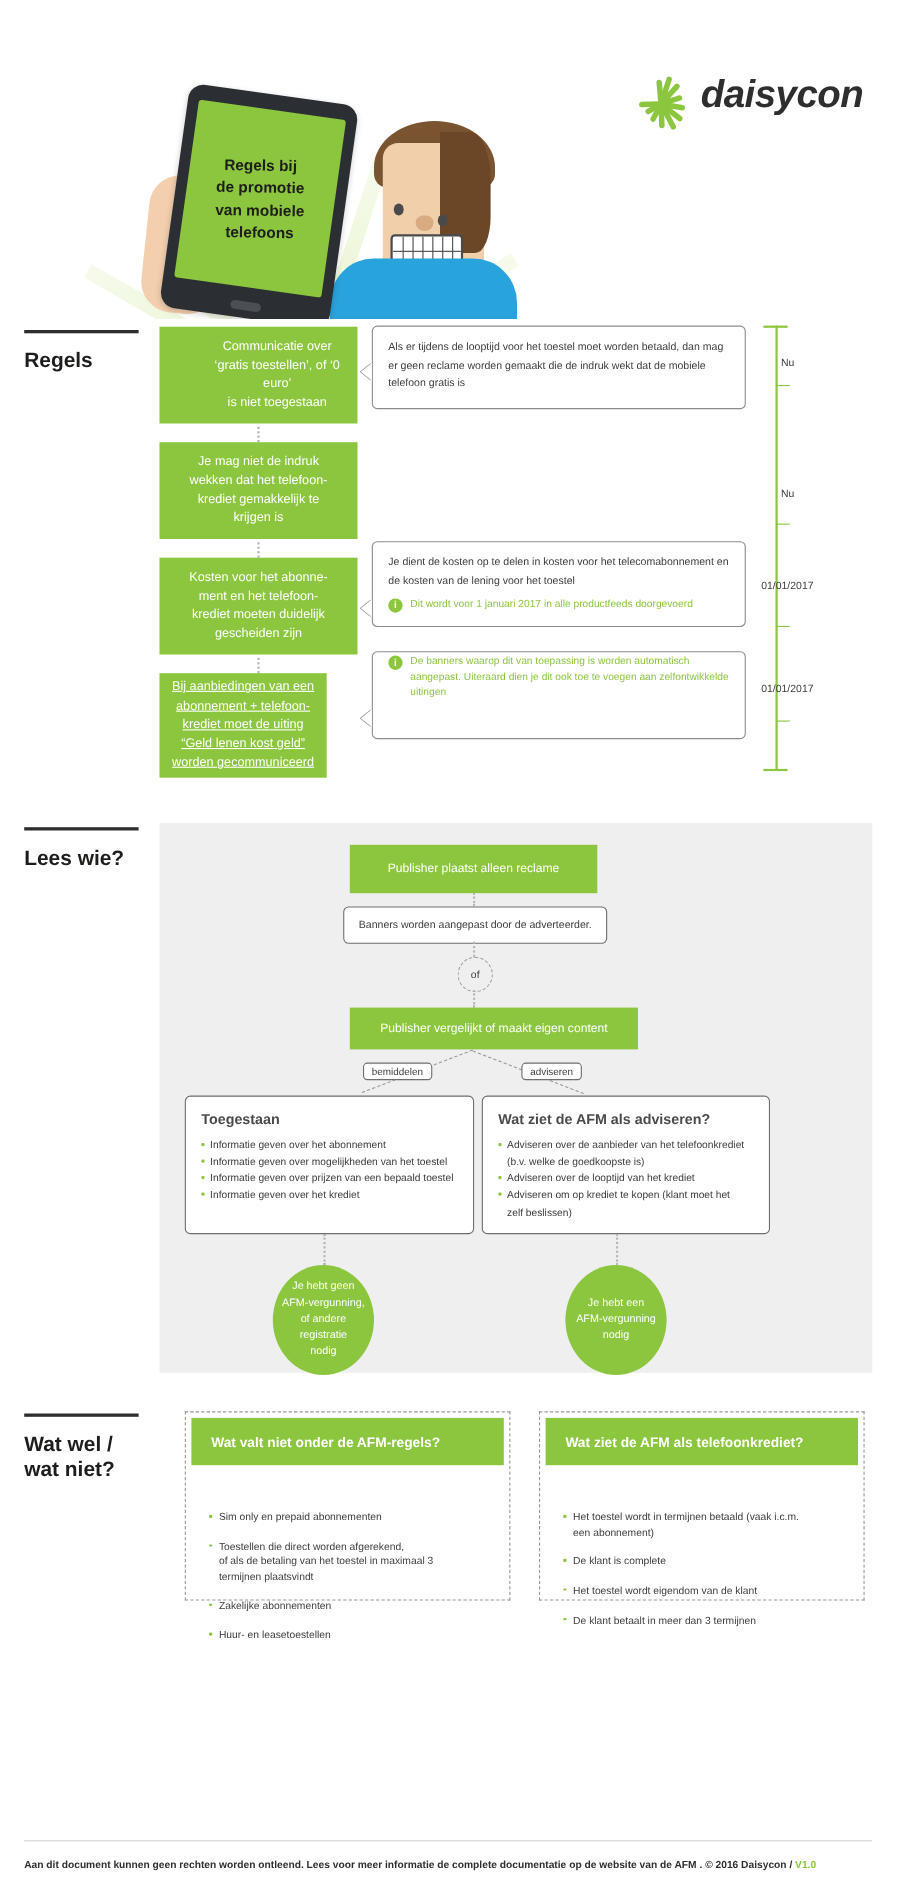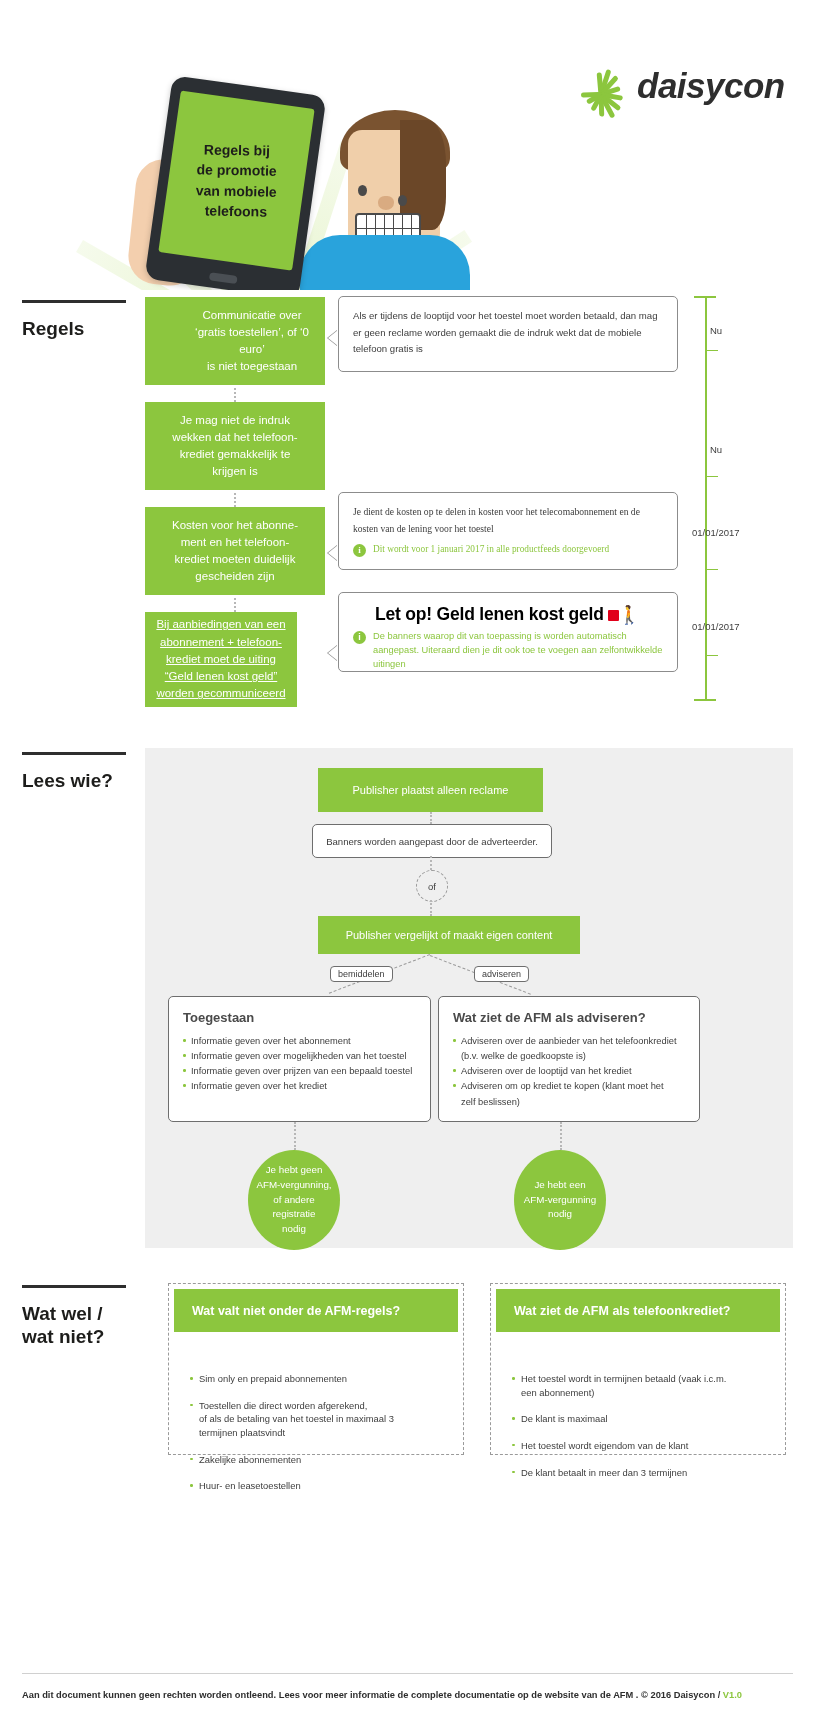--- a/index.html
+++ b/index.html
@@ -201,33 +201,30 @@
 krediet moet de uiting
 “Geld lenen kost geld”
 worden gecommuniceerd</span>
   </div>
 
   <div class="callout" style="left:338px;top:296px;width:340px;height:76px;">
     <div class="ctext">Als er tijdens de looptijd voor het toestel moet worden betaald, dan mag er geen reclame worden gemaakt die de indruk wekt dat de mobiele telefoon gratis is</div>
   </div>
   <div class="tail" style="left:328px;top:330px;"></div>
 
-  <div class="callout" style="left:338px;top:492px;width:340px;height:78px;font-family:Liberation Serif, serif;">
+  <div class="callout" style="left:338px;top:492px;width:340px;height:78px;">
     <div class="ctext">Je dient de kosten op te delen in kosten voor het telecomabonnement en de kosten van de lening voor het toestel</div>
     <div class="note">
       <span class="infodot">i</span>
       <span>Dit wordt voor 1 januari 2017 in alle productfeeds doorgevoerd</span>
     </div>
   </div>
   <div class="tail" style="left:328px;top:545px;"></div>
 
   <div class="callout" style="left:338px;top:592px;width:340px;height:80px;">
-    <div class="letop">
-      <span>Let op! Geld lenen kost geld</span><span class="sign"></span><span class="runner">🚶</span>
-    </div>
     <div class="note" style="padding-top:2px;">
       <span class="infodot">i</span>
       <span>De banners waarop dit van toepassing is worden automatisch aangepast. Uiteraard dien je dit ook toe te voegen aan zelfontwikkelde uitingen</span>
     </div>
   </div>
   <div class="tail" style="left:328px;top:645px;"></div>
 
   <div class="tl" style="left:705px;top:296px;height:404px;"></div>
   <div class="tl-cap" style="left:694px;top:296px;"></div>
   <div class="tl-cap" style="left:694px;top:699px;"></div>
@@ -331,21 +328,21 @@
   </div>
 
   <div class="dashbox" style="left:490px;top:1283px;width:296px;height:172px;"></div>
   <div class="dashhead" style="left:496px;top:1289px;width:284px;height:43px;">
     <span>Wat ziet de AFM als telefoonkrediet?</span>
   </div>
   <div class="dashlist" style="left:512px;top:1340px;width:268px;">
     <ul id="ww-right">
         <li style="white-space: pre-line;">Het toestel wordt in termijnen betaald (vaak i.c.m.
 een abonnement)</li>
-        <li style="white-space: pre-line;">De klant is maximaal</li>
+        <li style="white-space: pre-line;">De klant is complete</li>
         <li style="white-space: pre-line;">Het toestel wordt eigendom van de klant</li>
         <li style="white-space: pre-line;">De klant betaalt in meer dan 3 termijnen</li>
       </ul>
   </div>
 
   <div class="foot-rule"></div>
   <div class="footer">
     <span>Aan dit document kunnen geen rechten worden ontleend. Lees voor meer informatie de complete documentatie op de website van de AFM . © 2016 Daisycon / </span><span class="ver">V1.0</span>
   </div>
 

